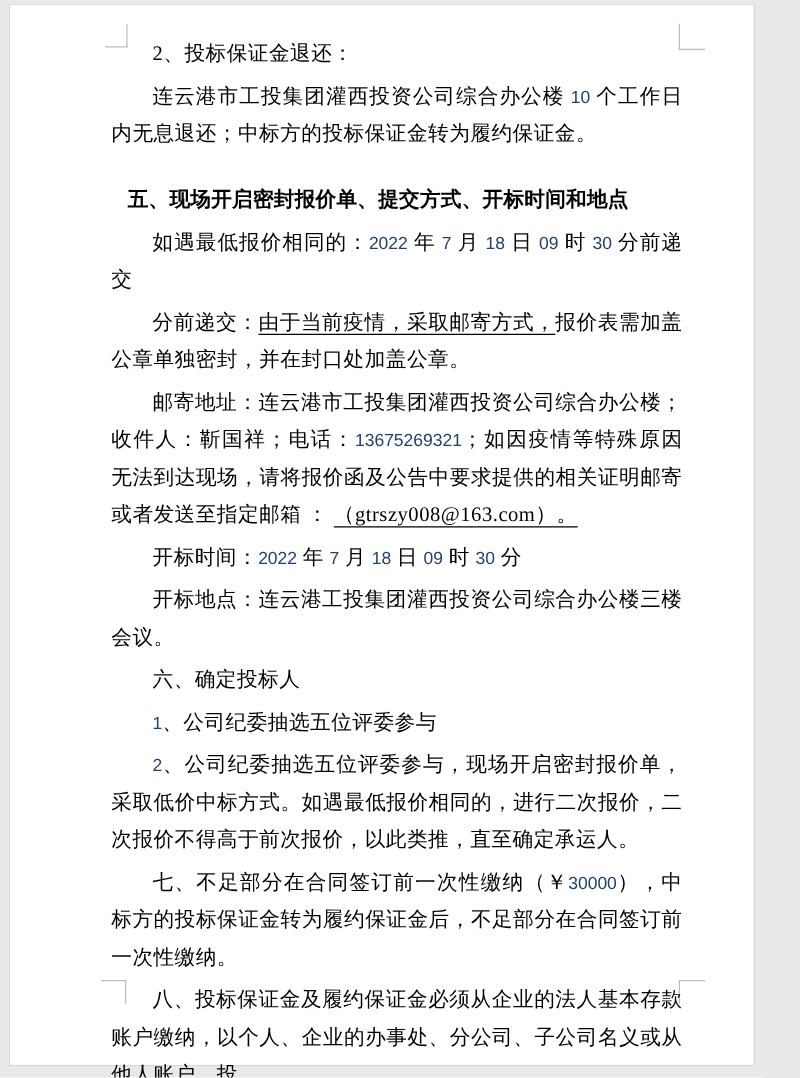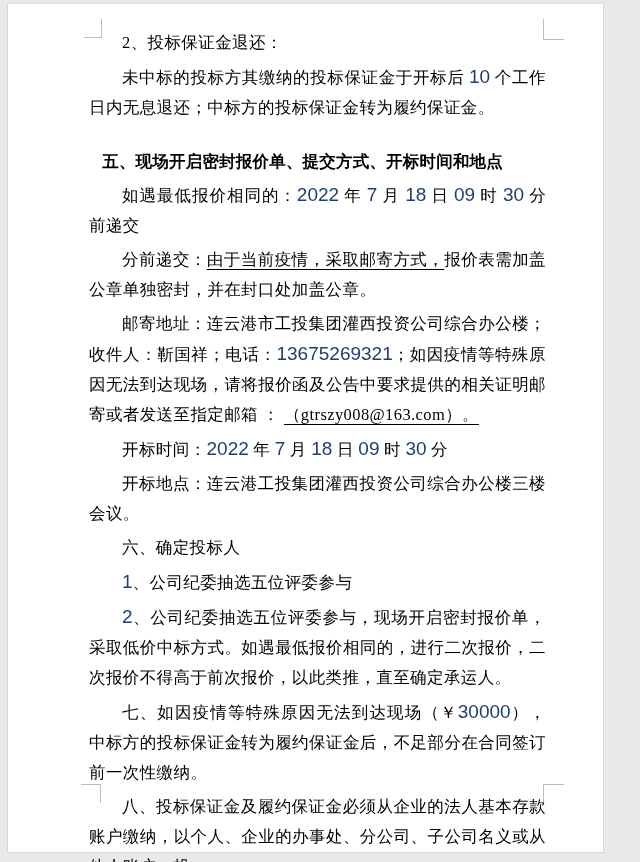--- a/index.html
+++ b/index.html
@@ -50,45 +50,45 @@
     font-weight:bold;
     text-indent:0.8em;
     margin-top:23px;
     font-family:"Liberation Sans","DejaVu Sans",sans-serif;
     letter-spacing:0.2px;
     font-size:16.5px;
   }
   span.num{
     font-family:"Liberation Sans","DejaVu Sans",sans-serif;
     color:var(--digit);
-    font-size:19px;
+    font-size:14px;
     letter-spacing:0;
   }
   span.u{
     text-decoration:underline;
     text-underline-offset:4px;
   }
 </style>
 </head>
 <body>
 
 <div class="paper">
   <div class="crop tl"></div>
   <div class="crop tr"></div>
   <div class="crop bl"></div>
   <div class="crop br"></div>
 
   <div class="doc-body">
       <p class="indent"><span>2、投标保证金退还：</span></p>
-      <p class="indent"><span>未中标的投标方其缴纳的投标保证金于开标后 </span><span class="num">10</span><span> 个工作日内无息退还；中标方的投标保证金转为履约保证金。</span></p>
+      <p class="indent"><span>连云港市工投集团灌西投资公司综合办公楼 </span><span class="num">10</span><span> 个工作日内无息退还；中标方的投标保证金转为履约保证金。</span></p>
       <p class="heading"><span>五、现场开启密封报价单、提交方式、开标时间和地点</span></p>
       <p class="indent"><span>如遇最低报价相同的：</span><span class="num">2022</span><span> 年 </span><span class="num">7</span><span> 月 </span><span class="num">18</span><span> 日 </span><span class="num">09</span><span> 时 </span><span class="num">30</span><span> 分前递交</span></p>
       <p class="indent"><span>分前递交：</span><span class="u">由于当前疫情，采取邮寄方式，</span><span>报价表需加盖公章单独密封，并在封口处加盖公章。</span></p>
       <p class="indent"><span>邮寄地址：连云港市工投集团灌西投资公司综合办公楼；收件人：靳国祥；电话：</span><span class="num">13675269321</span><span>；如因疫情等特殊原因无法到达现场，请将报价函及公告中要求提供的相关证明邮寄或者发送至指定邮箱 ： </span><span class="u">（gtrszy008@163.com）。</span></p>
       <p class="indent"><span>开标时间：</span><span class="num">2022</span><span> 年 </span><span class="num">7</span><span> 月 </span><span class="num">18</span><span> 日 </span><span class="num">09</span><span> 时 </span><span class="num">30</span><span> 分</span></p>
       <p class="indent"><span>开标地点：连云港工投集团灌西投资公司综合办公楼三楼会议。</span></p>
       <p class="indent"><span>六、确定投标人</span></p>
       <p class="indent"><span class="num">1</span><span>、公司纪委抽选五位评委参与</span></p>
       <p class="indent"><span class="num">2</span><span>、公司纪委抽选五位评委参与，现场开启密封报价单，采取低价中标方式。如遇最低报价相同的，进行二次报价，二次报价不得高于前次报价，以此类推，直至确定承运人。</span></p>
-      <p class="indent"><span>七、如因疫情等特殊原因无法到达现场（￥</span><span class="num">30000</span><span>），中标方的投标保证金转为履约保证金后，不足部分在合同签订前一次性缴纳。</span></p>
+      <p class="indent"><span>七、不足部分在合同签订前一次性缴纳（￥</span><span class="num">30000</span><span>），中标方的投标保证金转为履约保证金后，不足部分在合同签订前一次性缴纳。</span></p>
       <p class="indent"><span>八、投标保证金及履约保证金必须从企业的法人基本存款账户缴纳，以个人、企业的办事处、分公司、子公司名义或从他人账户、投</span></p>
     </div>
 </div>
 
 </body></html>

